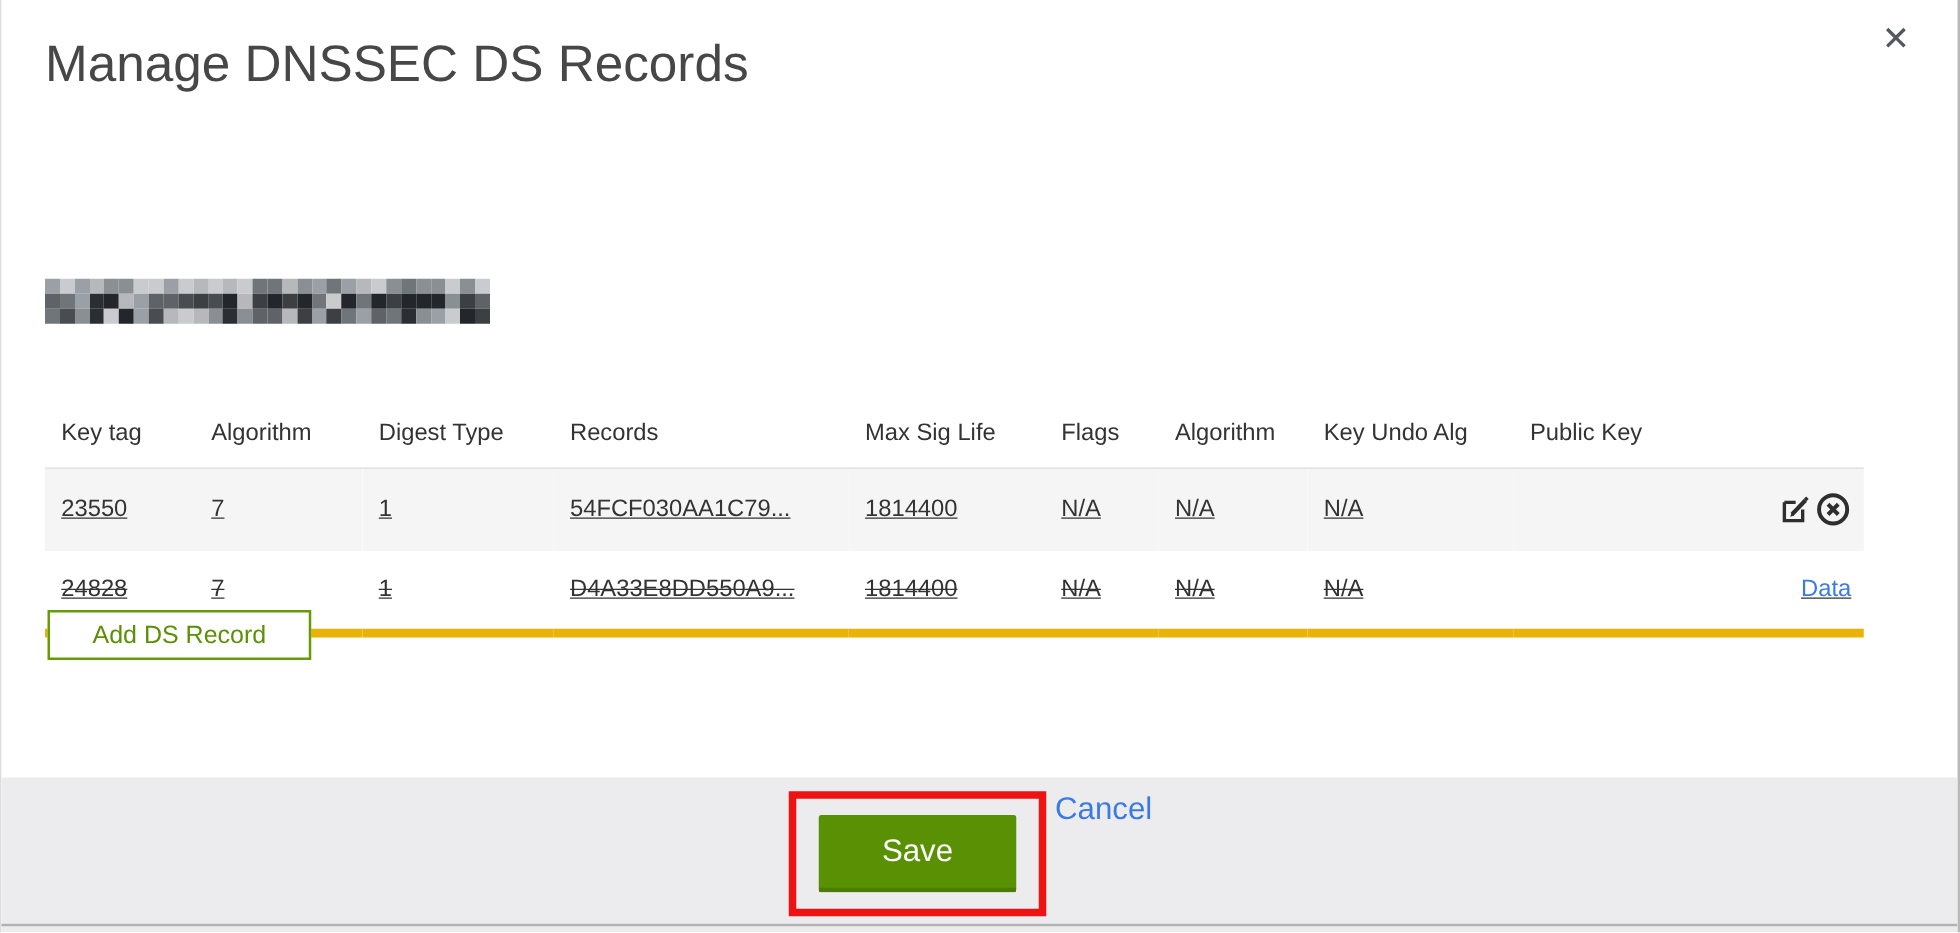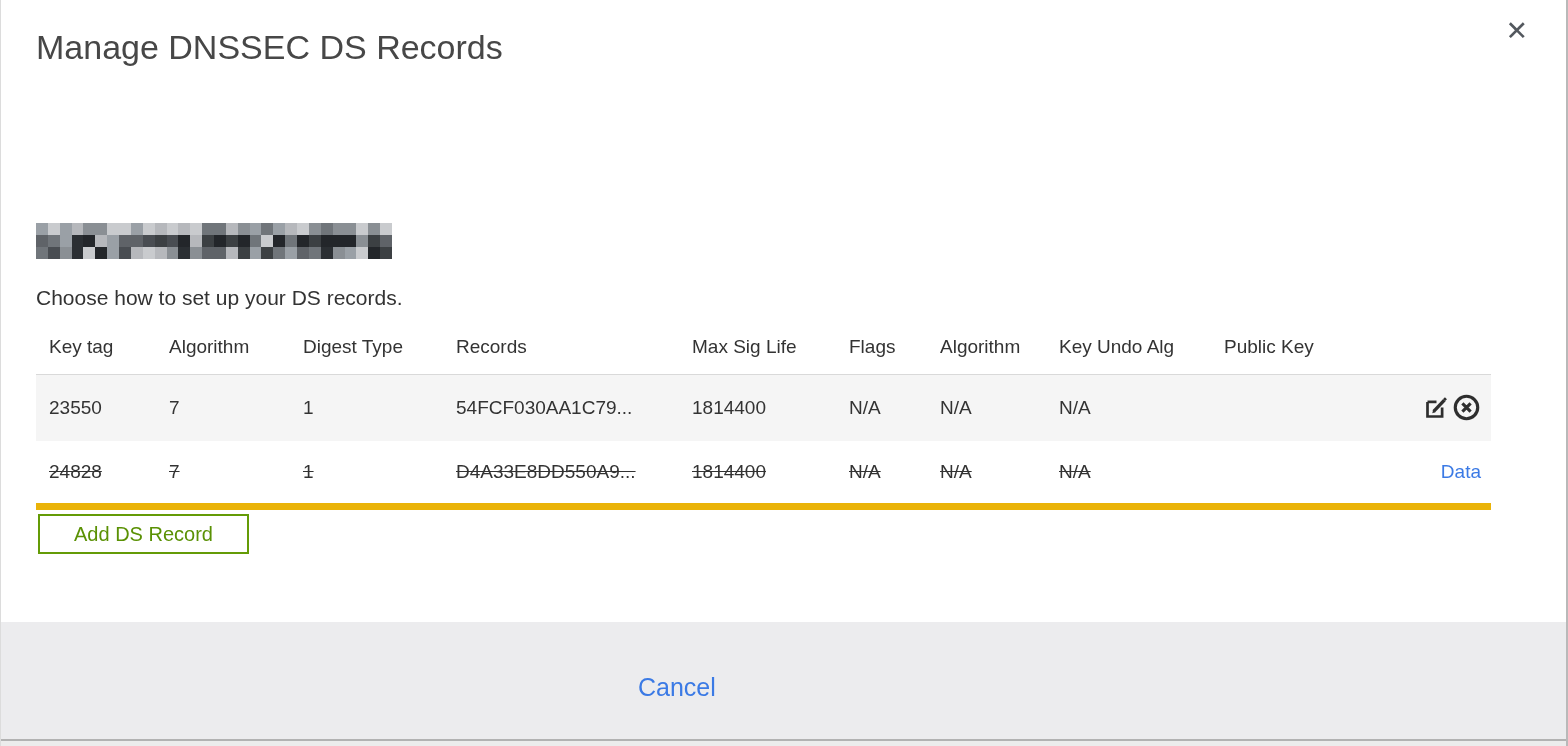--- a/index.html
+++ b/index.html
@@ -14,21 +14,21 @@
     height: 746px;
     background: #fff;
     overflow: hidden;
     border-left: 1px solid #dcdcdc;
     border-right: 2px solid #b9b9b9;
   }
   .modal-title {
     position: absolute;
     left: 35px;
     top: 28px;
-    font-size: 34px;
+    font-size: 41px;
     font-weight: 400;
     color: #474747;
     letter-spacing: 0px;
   }
   .close-btn {
     position: absolute;
     right: 38px;
     top: 18px;
     font-size: 27px;
     font-weight: 700;
@@ -69,42 +69,42 @@
     font-weight: 400;
     padding: 6px 4px 16px 13px;
     border-bottom: 1px solid #d9d9d9;
     white-space: nowrap;
   }
   .ds-table td {
     padding: 0 4px 0 13px;
     white-space: nowrap;
     overflow: hidden;
   }
-  .ds-table tr.data-row { height: 66px; }
+  .ds-table tr.data-row { height: 66px; text-decoration: underline; }
   .ds-table tr.row-gray { background: #f5f5f5; }
   .ds-table tr.row-last td { border-bottom: 7px solid #eab308; }
   .ds-table tr.deleted td .cell-text { text-decoration: line-through; }
   .cell-actions { text-align: right; padding-right: 10px !important; }
   .icon-btn {
     display: inline-block;
     vertical-align: middle;
     cursor: pointer;
     line-height: 0;
   }
   .icon-btn + .icon-btn { margin-left: 2px; }
   .undo-link, .cancel-link {
     color: #3b7ae5;
     cursor: pointer;
     text-decoration: none;
   }
   .undo-link { font-size: 19px; }
   .add-btn {
     position: absolute;
     left: 37px;
-    top: 514px;
+    top: 488px;
     width: 211px;
     height: 40px;
     background: #fff;
     border: 2px solid #649b06;
     color: #5a9104;
     font-size: 20px;
     font-family: "Liberation Sans", sans-serif;
     cursor: pointer;
   }
   .footer {
@@ -132,21 +132,20 @@
     border-bottom: 4px solid #4b7c04;
     border-radius: 2px;
     color: #fff;
     font-size: 25px;
     font-family: "Liberation Sans", sans-serif;
     cursor: pointer;
   }
   .cancel-link {
     font-size: 25px;
     margin-left: 7px;
-    margin-top: 40px;
   }
   .window-bottom {
     position: absolute;
     left: 0;
     bottom: 0;
     width: 100%;
     height: 7px;
     border-top: 2px solid #b2b2b2;
     background: #ececec;
   }
@@ -246,21 +245,20 @@
       <span style="background: rgb(95, 99, 104);"></span>
       <span style="background: rgb(112, 117, 122);"></span>
       <span style="background: rgb(43, 47, 51);"></span>
       <span style="background: rgb(138, 143, 148);"></span>
       <span style="background: rgb(154, 160, 166);"></span>
       <span style="background: rgb(201, 203, 206);"></span>
       <span style="background: rgb(35, 38, 42);"></span>
       <span style="background: rgb(60, 64, 67);"></span>
     </div>
 
-  <div class="instruction">Choose how to set up your DS records.</div>
 
   <table class="ds-table">
     <colgroup>
       <col style="width:120px">
         <col style="width:134px">
         <col style="width:153px">
       <col style="width:236px">
         <col style="width:157px">
         <col style="width:91px">
       <col style="width:119px">
@@ -315,18 +313,21 @@
           <td><span class="cell-text">N/A</span></td>
           <td><span class="cell-text"></span></td>
           <td class="cell-actions"><a class="undo-link" href="#">Data</a></td>
         </tr>
       </tbody>
   </table>
 
   <button class="add-btn">Add DS Record</button>
 
   <div class="footer">
+    <div class="annotation-box">
+      <button class="save-btn">Save</button>
+    </div>
     <a class="cancel-link" href="#">Cancel</a>
   </div>
 
   <div class="window-bottom"></div>
 
 </div>
 
 </body></html>

